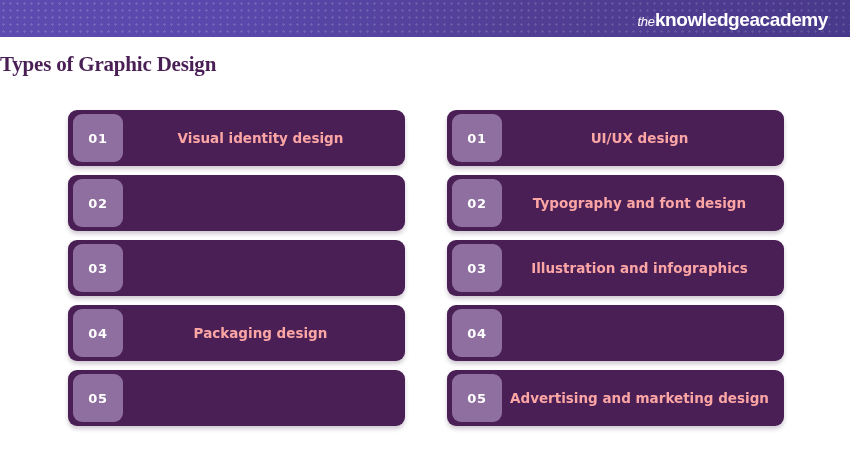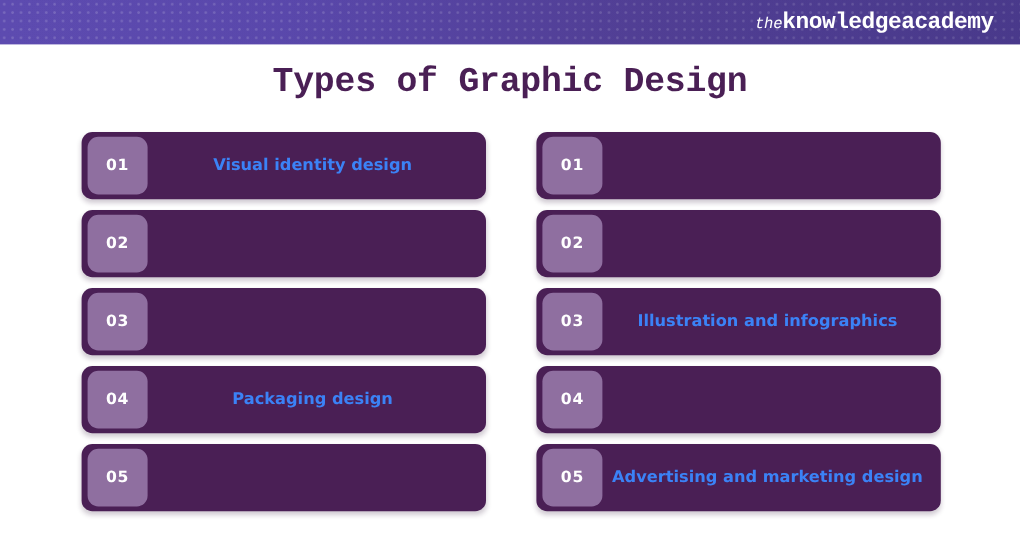--- a/index.html
+++ b/index.html
@@ -34,21 +34,21 @@
     background: linear-gradient(100deg, rgba(93,75,176,0.0) 0%, rgba(70,55,135,0.25) 100%);
     pointer-events: none;
   }
 
   .brand-logo {
     position: absolute;
     right: 22px;
     top: 50%;
     transform: translateY(-50%);
     color: #ffffff;
-    font-family: Liberation Mono, monospace;
+    font-family: Liberation Sans, sans-serif;
     white-space: nowrap;
     line-height: 1;
     z-index: 2;
   }
   .brand-the {
     font-style: italic;
     font-size: 13px;
     font-weight: 400;
     letter-spacing: -0.2px;
   }
@@ -57,26 +57,25 @@
     font-weight: 700;
     letter-spacing: -0.4px;
   }
 
   
   .page-title {
     position: absolute;
     top: 52px;
     left: 0;
     width: 850px;
-    text-align: center;
     color: #4a1f55;
-    font-size: 29px;
+    font-size: 21px;
     font-weight: 700;
     letter-spacing: -0.2px;
-    font-family: Liberation Mono, monospace;
+    font-family: Liberation Serif, serif;
   }
 
   
   .columns {
     position: absolute;
     top: 110px;
     left: 68px;
     width: 716px;
     display: flex;
     gap: 42px;
@@ -113,21 +112,21 @@
     font-size: 13px;
     font-weight: 700;
     letter-spacing: 0.6px;
     font-family: "DejaVu Sans", sans-serif;
   }
   .card-label {
     flex: 1;
     margin-left: 58px;
     padding-right: 10px;
     text-align: center;
-    color: #3b82f6;
+    color: #fca5a5;
     font-size: 13.5px;
     font-weight: 600;
     line-height: 1.35;
     font-family: "DejaVu Sans", sans-serif;
   }
 </style>
 </head>
 <body>
 
 <div class="header-banner">
@@ -156,23 +155,25 @@
       <div class="card-label">Packaging design</div>
     </div>
     <div class="card">
       <div class="card-badge">05</div>
     </div>
   </div>
 
   <div class="column">
     <div class="card">
       <div class="card-badge">01</div>
+      <div class="card-label">UI/UX design</div>
     </div>
     <div class="card">
       <div class="card-badge">02</div>
+      <div class="card-label">Typography and font design</div>
     </div>
     <div class="card">
       <div class="card-badge">03</div>
       <div class="card-label">Illustration and infographics</div>
     </div>
     <div class="card">
       <div class="card-badge">04</div>
     </div>
     <div class="card">
       <div class="card-badge">05</div>

